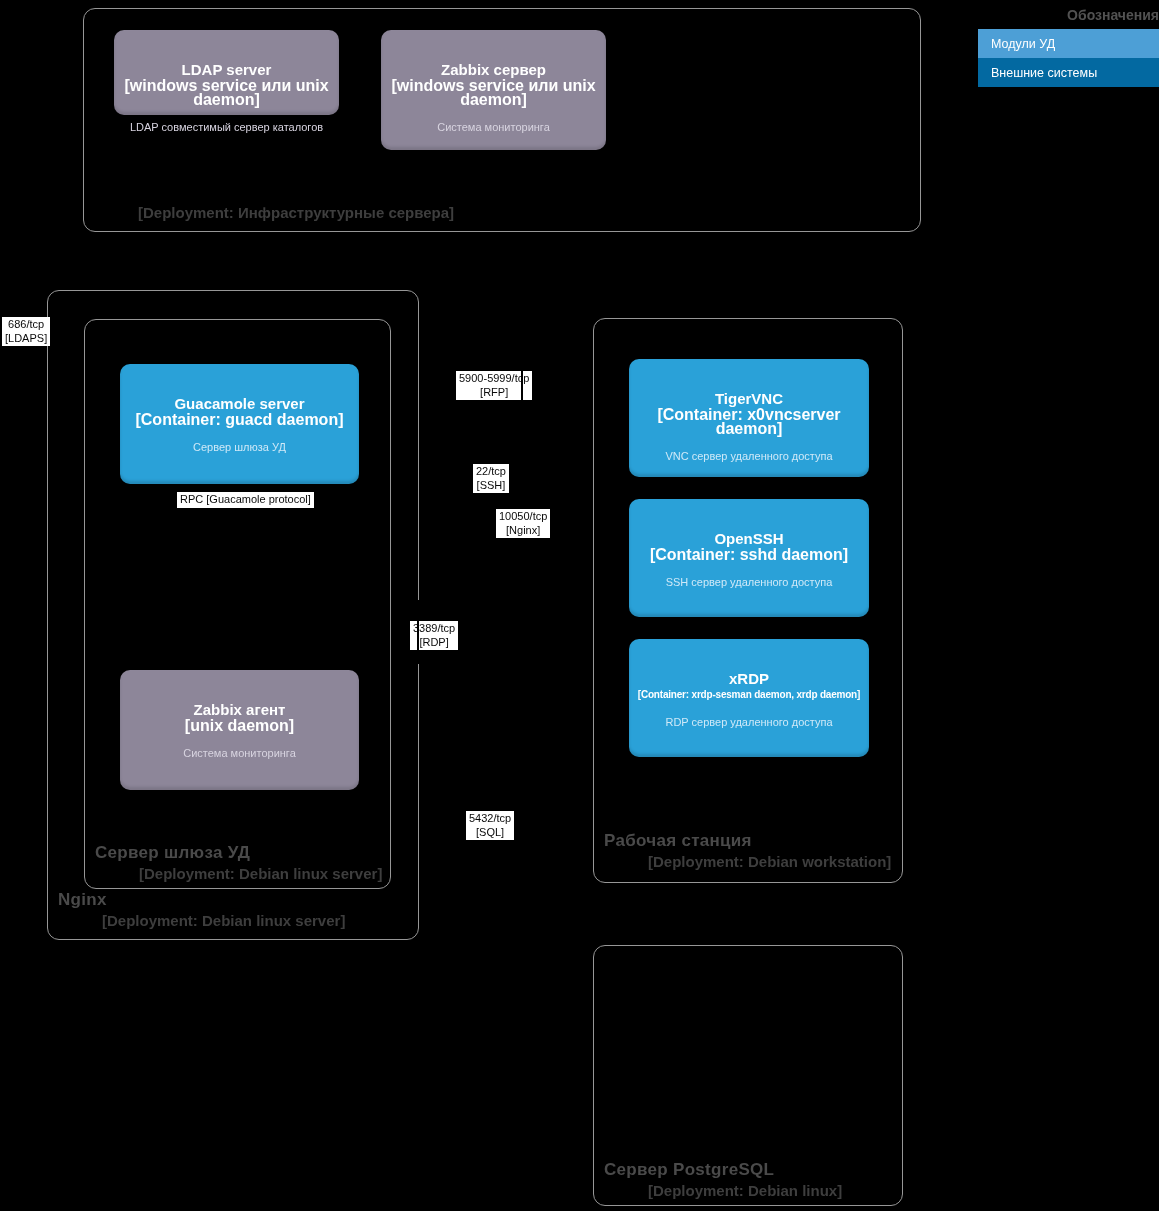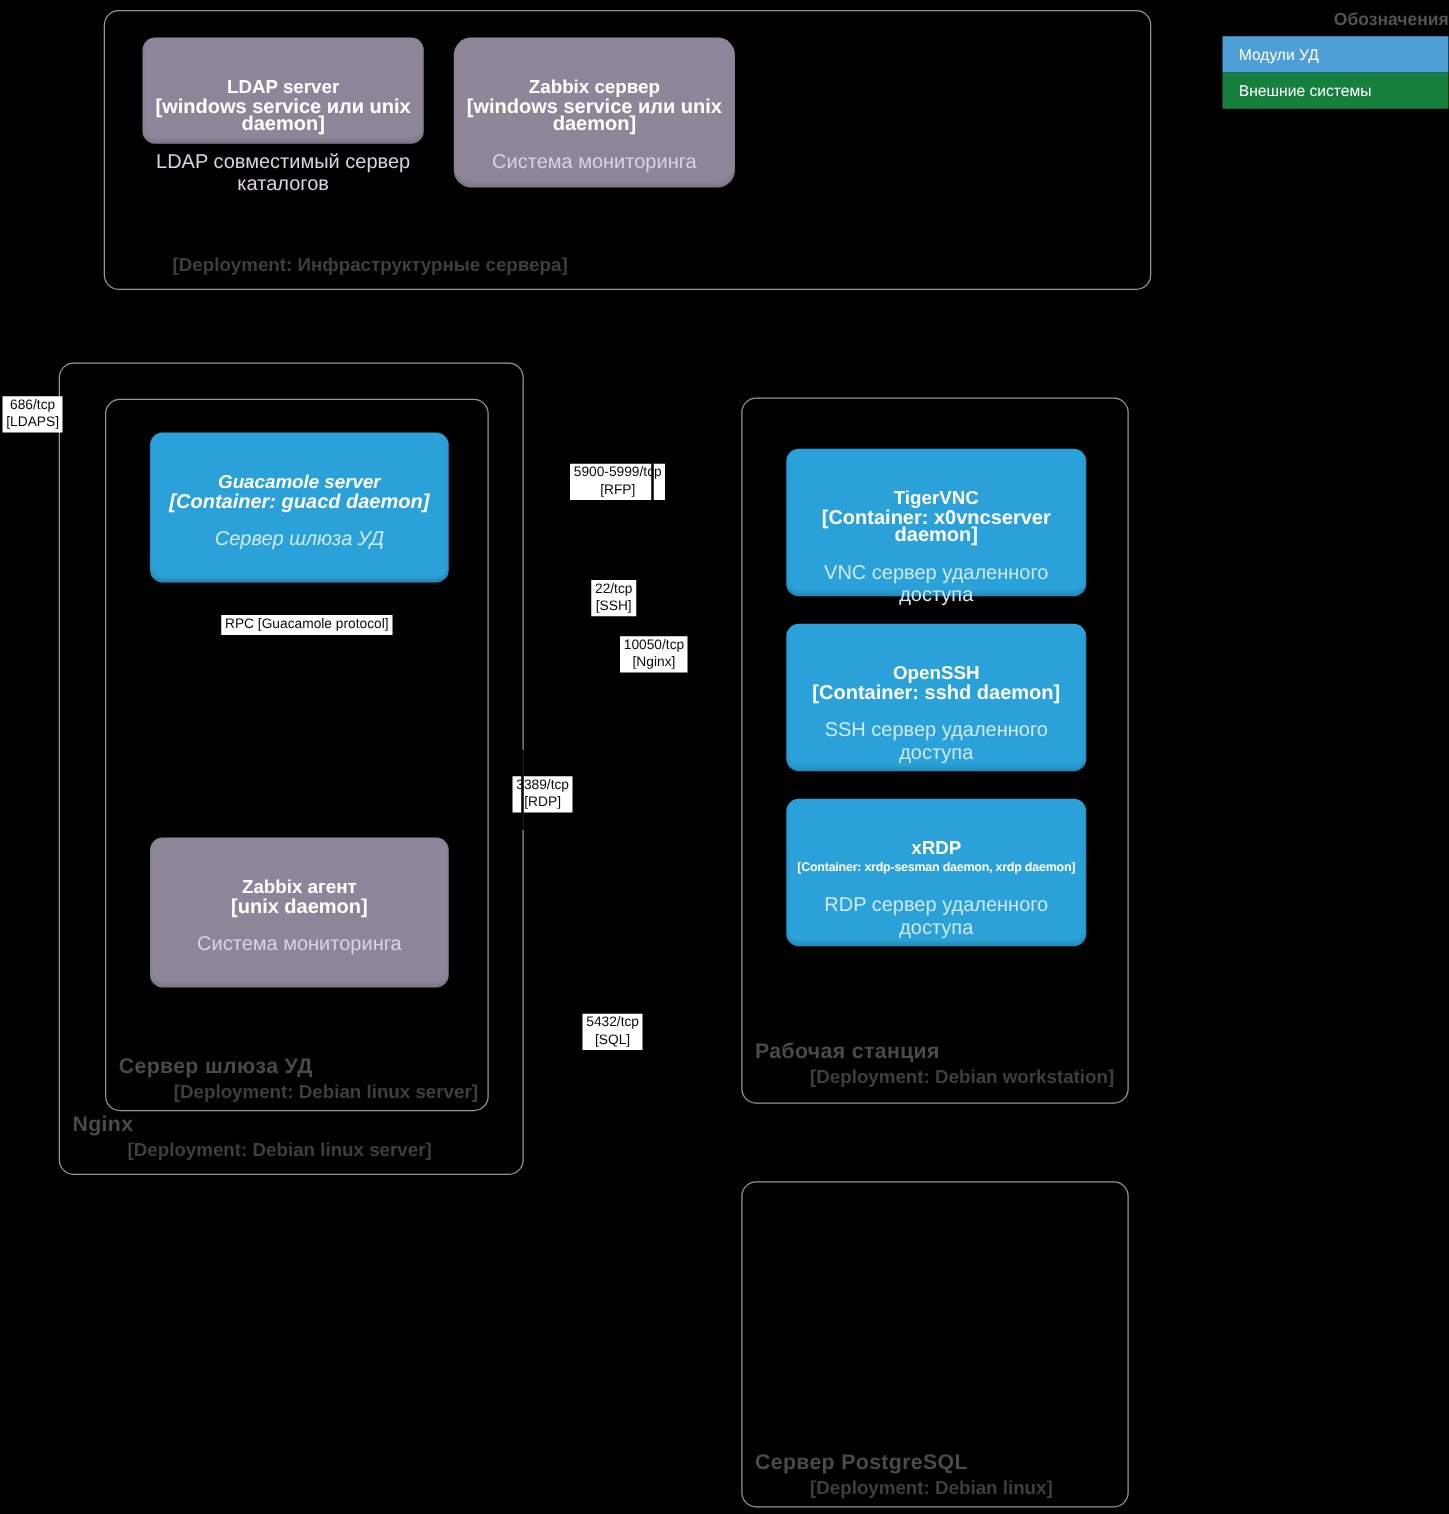--- a/index.html
+++ b/index.html
@@ -13,54 +13,54 @@
   .node-sub{font-size:15px;font-weight:bold;color:#3e3e3e;margin-top:2px;margin-left:44px;}
 
   
   .module{position:absolute;border-radius:10px;color:#fff;text-align:center;
           padding-top:30px;box-sizing:border-box;}
   .module.blue{background:#2aa1d8;box-shadow:inset 0 -3px 3px rgba(0,0,0,.15);}
   .module.gray{background:#8d8699;box-shadow:inset 0 -3px 3px rgba(0,0,0,.12);}
   .box-title{font-size:15px;font-weight:bold;line-height:19px;}
   .box-sub{font-size:16px;font-weight:bold;line-height:14px;}
   .box-sub.tight{font-size:10px;letter-spacing:-.2px;}
-  .box-desc{margin-top:14px;font-size:16px;}
+  .box-desc{margin-top:14px;font-size:11px;}
   .blue .box-desc{color:#cfe9f8;}
   .gray .box-desc{color:#d8d4e0;}
 
   
   .edge-label{position:absolute;background:#fff;color:#0a0a0a;font-size:11px;line-height:13.5px;
               text-align:center;padding:1px 3px;z-index:3;white-space:nowrap;}
   .edge-line{position:absolute;width:2px;background:#000;z-index:4;}
 
   
   .legend{position:absolute;left:978px;top:5px;width:181px;text-align:right;}
   .legend-title{font-size:14px;font-weight:bold;color:#525252;margin:2px 0 6px 7px;}
   .legend-row{height:29px;display:flex;align-items:center;padding-left:13px;
               color:#fff;font-size:12.5px;box-sizing:border-box;}
   .legend-row.blue{background:#4d9fd6;}
-  .legend-row.gray{background:#15803d;}
+  .legend-row.gray{background:#0369a1;}
 
   
   .cylinder{position:absolute;width:241px;height:122px;color:#fff;text-align:center;}
   .cylinder svg{position:absolute;left:0;top:0;}
   .cyl-text{position:relative;z-index:2;padding-top:42px;}
 </style>
 </head>
 <body>
 
 <div class="canvas">
 
   <div class="node" style="left:83px;top:8px;width:838px;height:224px;">
     <div class="module gray" style="left:30px;top:21px;width:225px;height:85px;">
       <div class="box-title">LDAP server</div>
       <div class="box-sub">[windows service или unix daemon]</div>
       <div class="box-desc">LDAP совместимый сервер каталогов</div>
     </div>
-    <div class="module gray" style="left:279px;top:21px;width:225px;height:120px;border-radius:14px;">
+    <div class="module gray" style="left:297px;top:21px;width:225px;height:120px;">
       <div class="box-title">Zabbix сервер</div>
       <div class="box-sub">[windows service или unix daemon]</div>
       <div class="box-desc">Система мониторинга</div>
     </div>
     <div class="node-label" style="bottom:10px;">
       <div class="node-sub">[Deployment: Инфраструктурные сервера]</div>
     </div>
   </div>
 
   <div class="legend">
@@ -73,21 +73,21 @@
     </div>
   </div>
 
   <div class="node" style="left:47px;top:290px;width:372px;height:650px;">
     <div class="node-label" style="bottom:10px;">
       <div class="node-title">Nginx</div>
       <div class="node-sub">[Deployment: Debian linux server]</div>
     </div>
 
     <div class="node" style="left:36px;top:28px;width:307px;height:570px;">
-      <div class="module blue" style="left:35px;top:26px;width:239px;height:120px;font-style:italic;">
+      <div class="module blue" style="left:35px;top:44px;width:239px;height:120px;">
         <div class="box-title">Guacamole server</div>
         <div class="box-sub">[Container: guacd daemon]</div>
         <div class="box-desc">Сервер шлюза УД</div>
       </div>
 
       <div class="edge-label" style="left:92px;top:172px;">RPC [Guacamole protocol]</div>
 
 
       <div class="module gray" style="left:35px;top:350px;width:239px;height:120px;">
         <div class="box-title">Zabbix агент</div>

